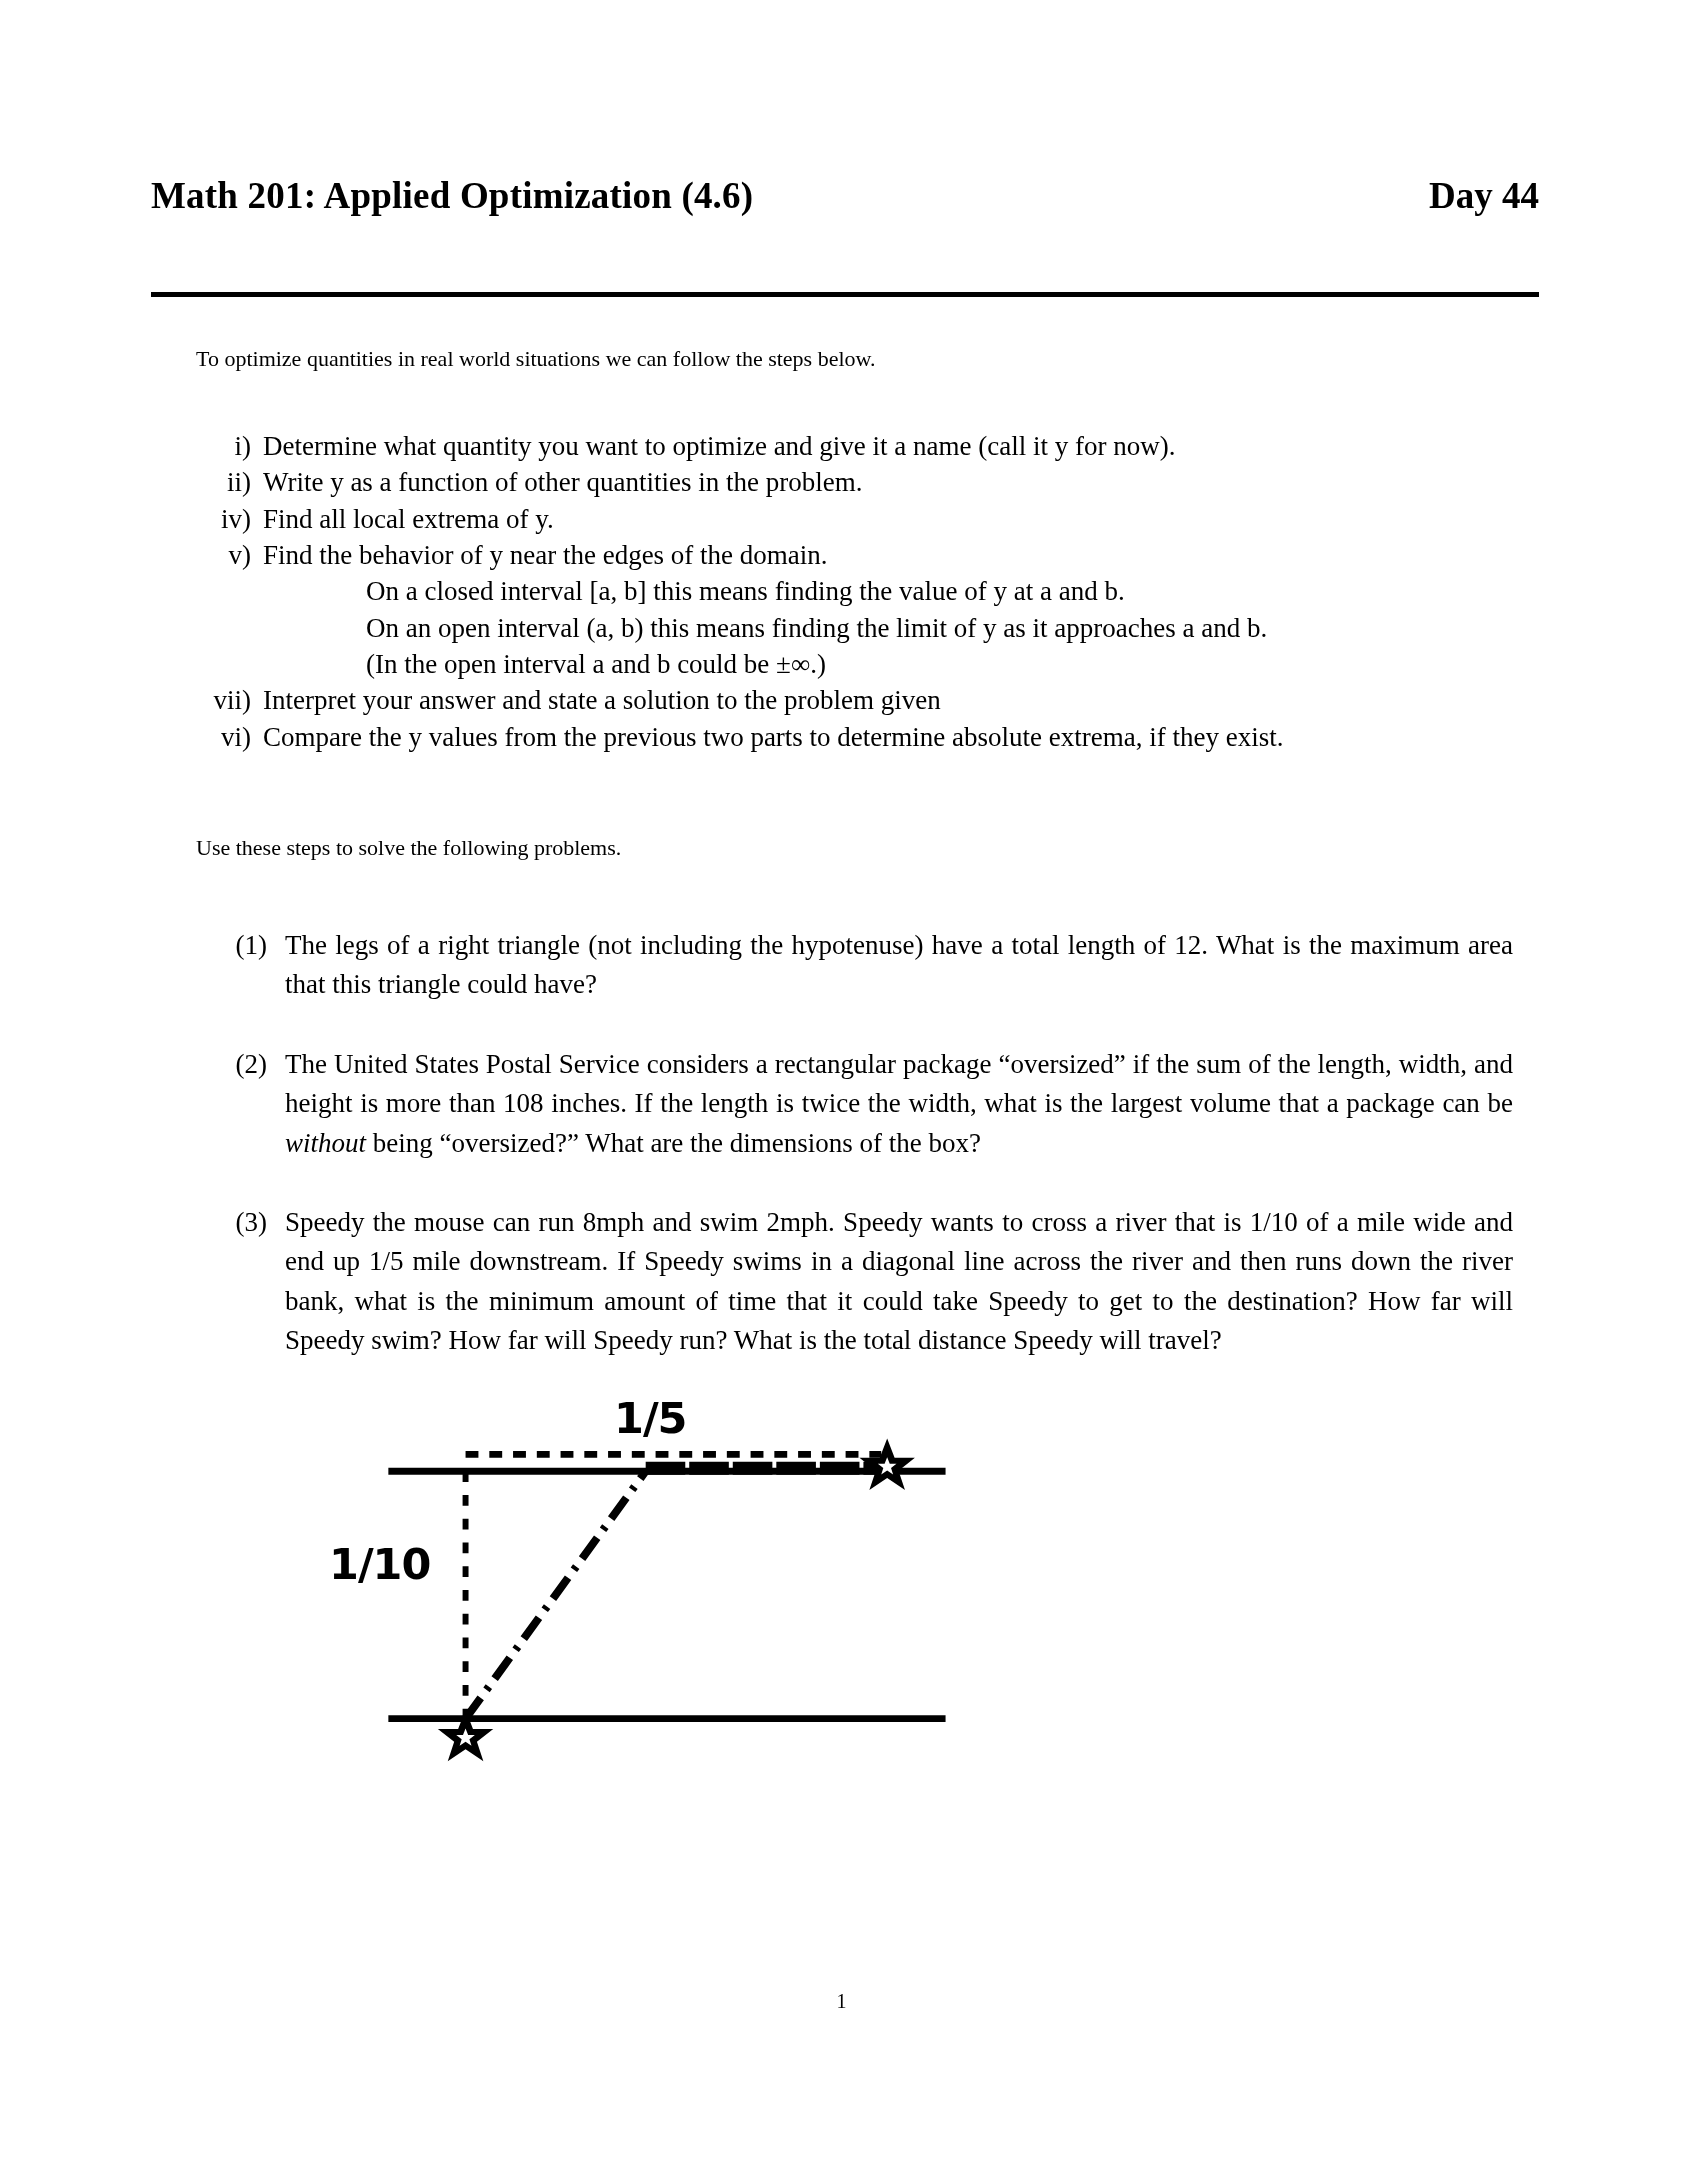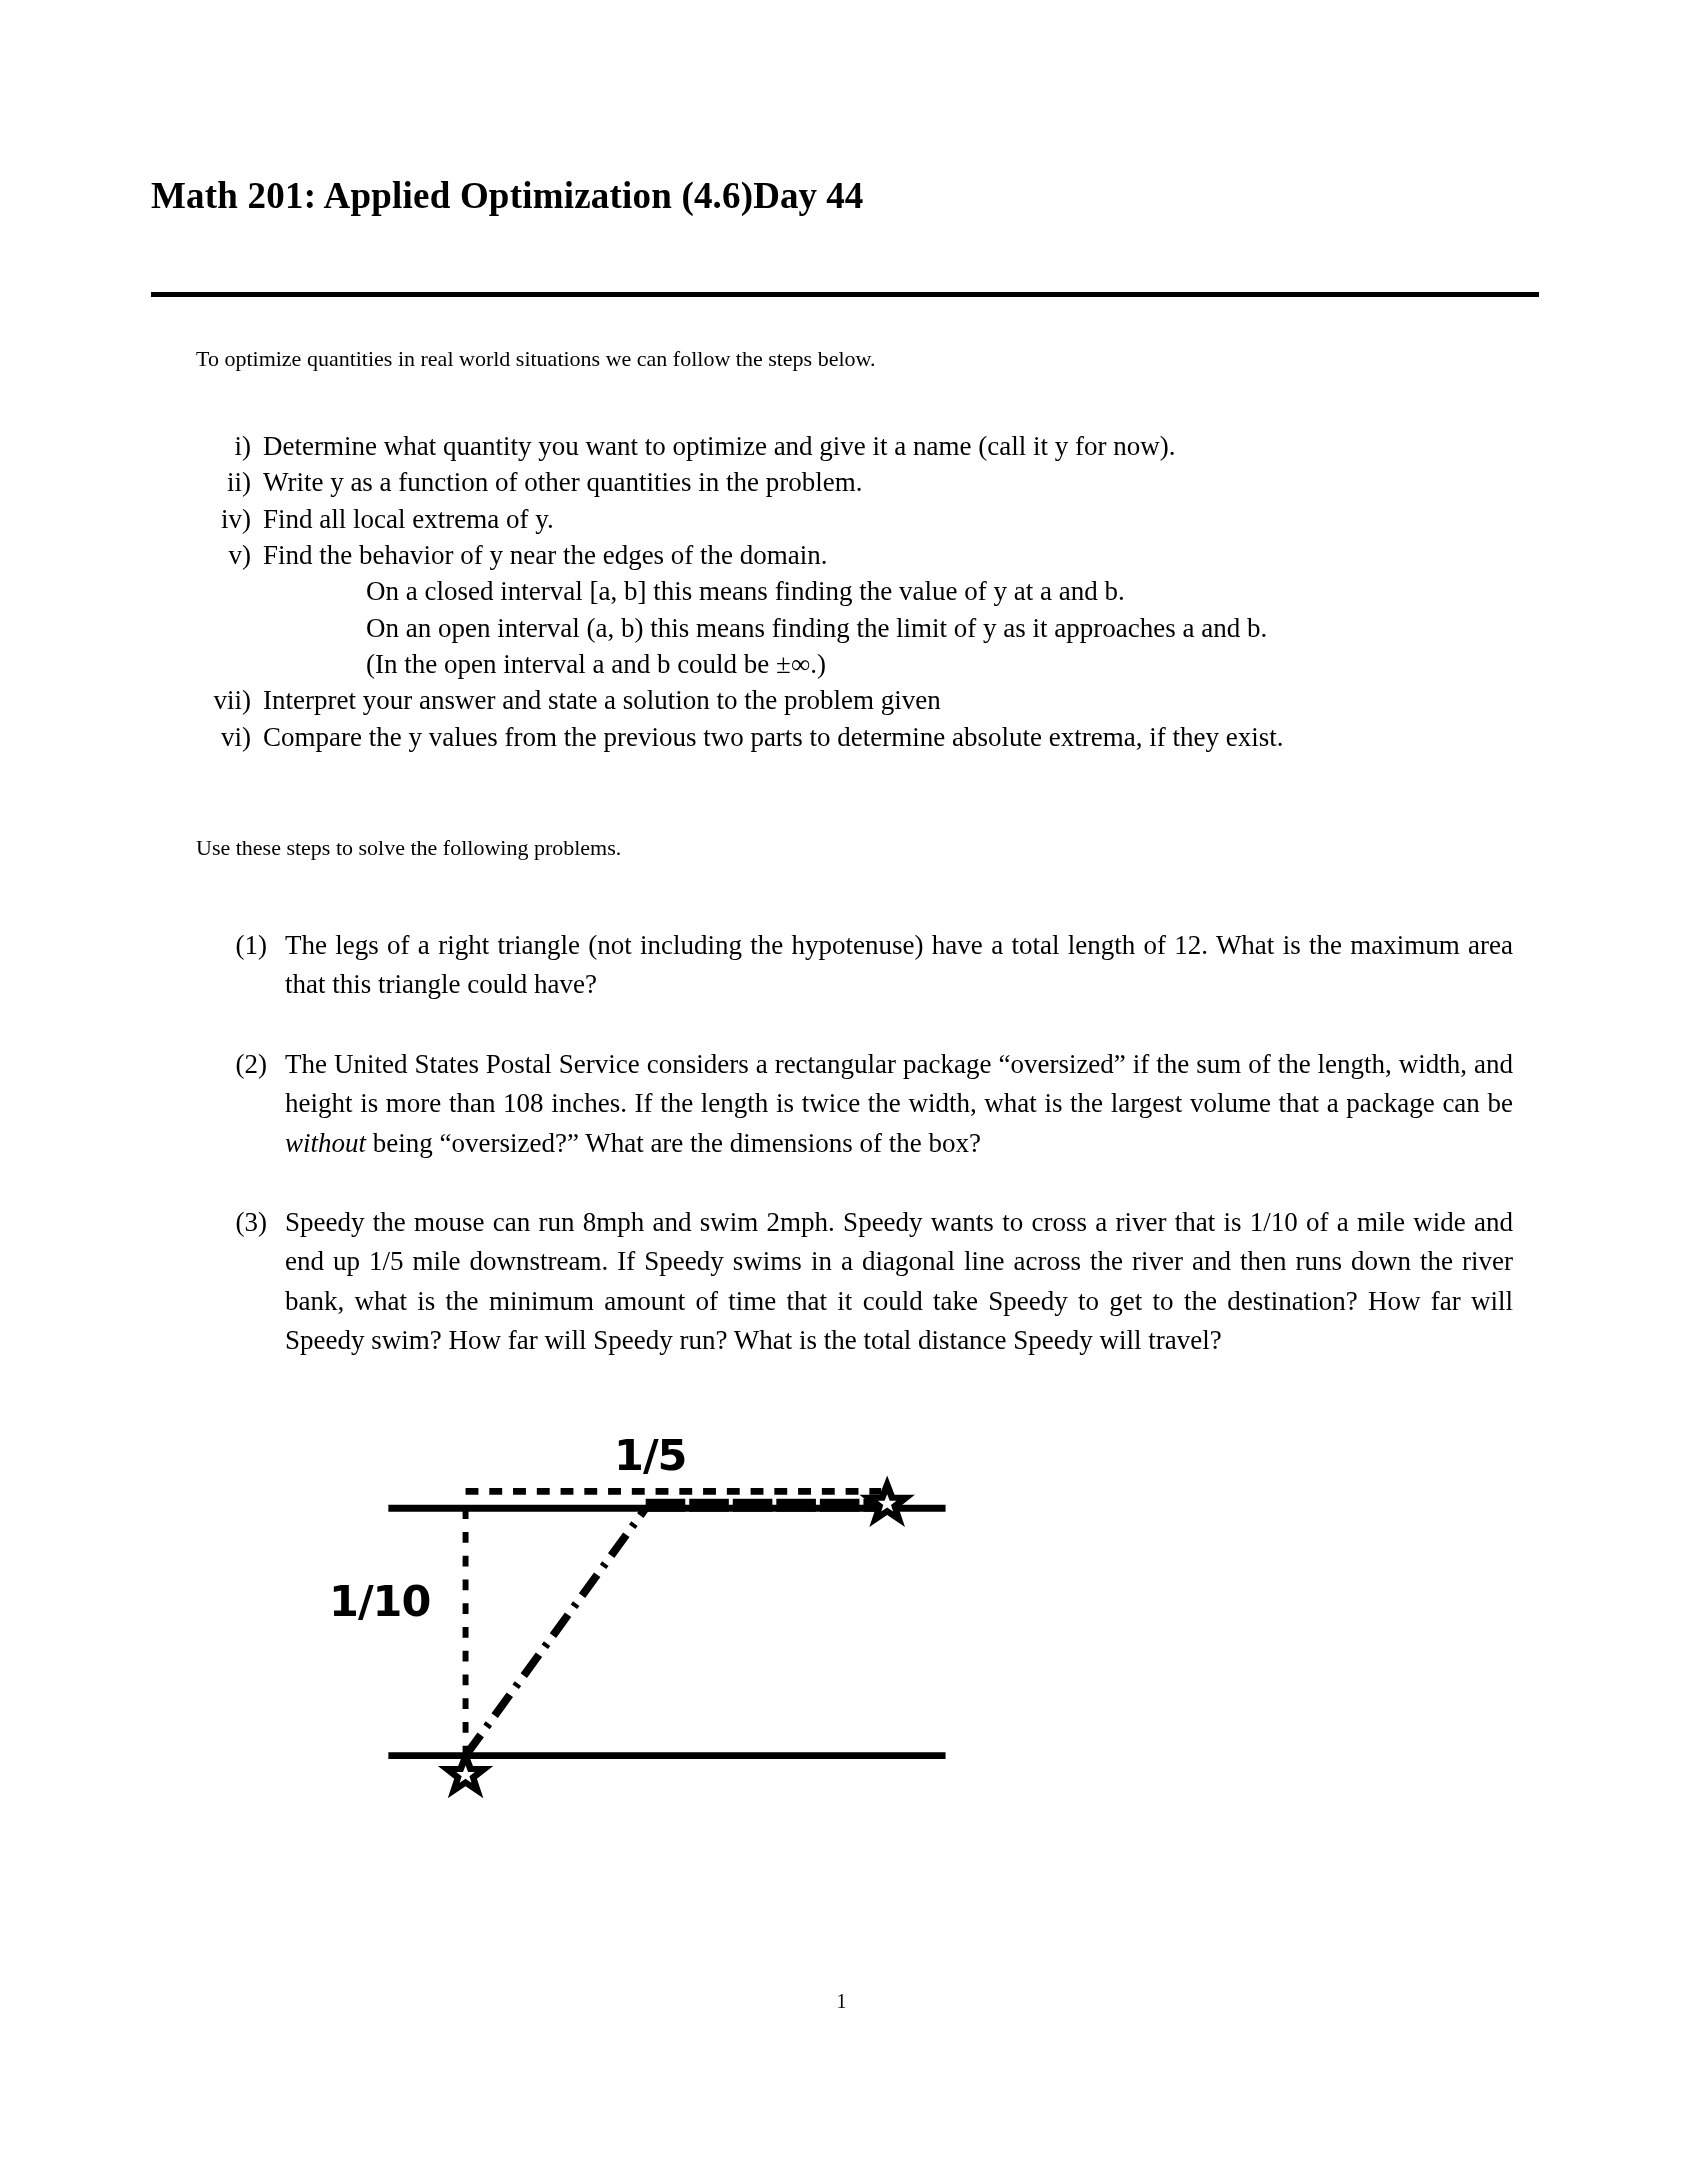--- a/index.html
+++ b/index.html
@@ -17,20 +17,21 @@
     overflow: hidden;
   }
 
   
   .header {
     position: absolute;
     left: 151px;
     top: 174px;
     width: 1388px;
     display: flex;
+    justify-content: space-between;
     align-items: baseline;
   }
   .header-title {
     font-size: 37px;
     font-weight: bold;
     letter-spacing: 0.2px;
     white-space: nowrap;
   }
   .header-day {
     font-size: 37px;
@@ -115,21 +116,21 @@
     flex: 1;
     text-align: justify;
     text-justify: inter-word;
   }
   i.it { font-style: italic; margin-top: 24px; }
 
   
   .figure {
     position: absolute;
     left: 327px;
-    top: 1418px;
+    top: 1381px;
     width: 673px;
     height: 406px;
   }
   .figure svg { display: block; }
   .fig-label {
     position: absolute;
     font-family: "DejaVu Sans", "Liberation Sans", sans-serif;
     font-weight: bold;
     font-size: 43px;
     color: #000000;

